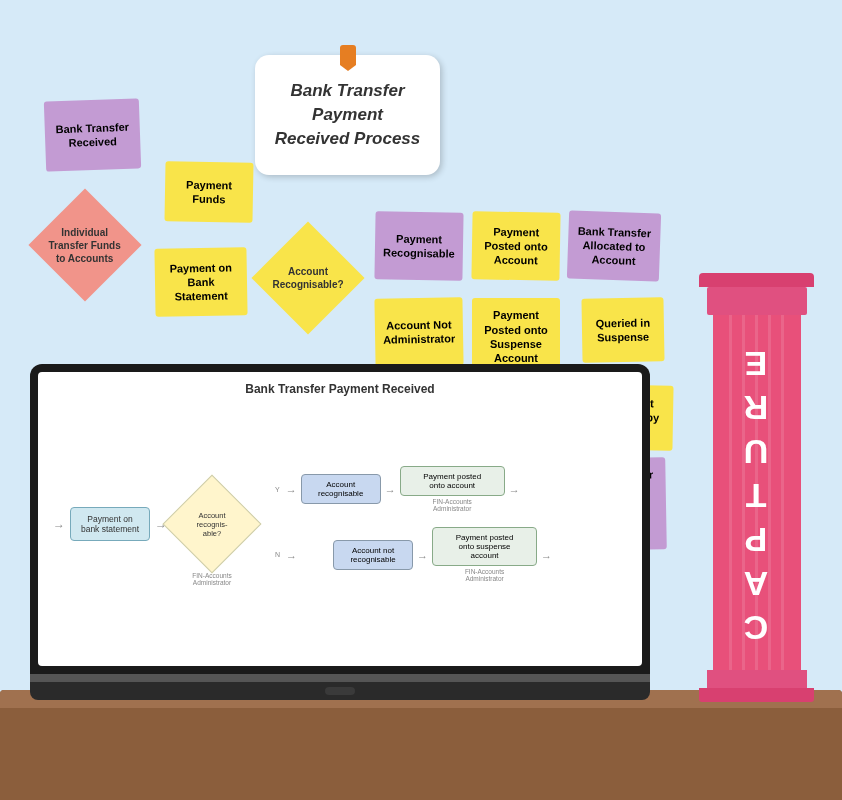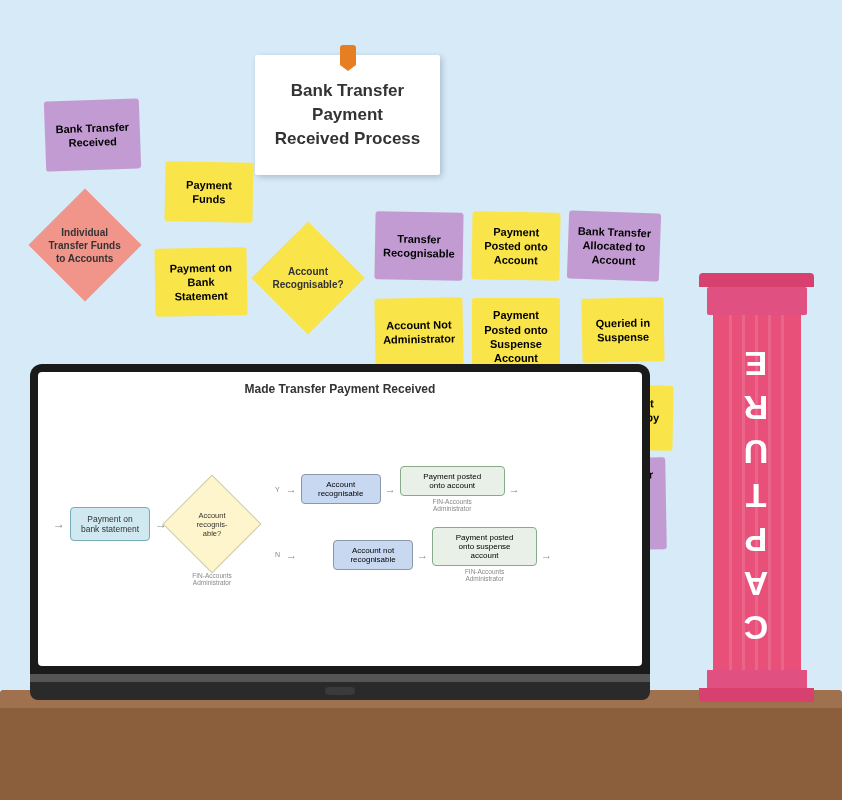--- a/index.html
+++ b/index.html
@@ -209,21 +209,21 @@
 <body>
 
 <div class="desk">
   <div class="desk-top"></div>
 </div>
 
 <div class="sticky sticky-purple" style="left:45px; top:100px; width:95px; height:70px; border-radius:3px; transform:rotate(-2deg);">
   <span>Bank Transfer Received</span>
 </div>
 
-<div class="sticky sticky-white" style="left:255px; top:55px; width:185px; height:120px; border-radius:2px; position:absolute; display:flex; flex-direction:column; align-items:center; justify-content:center;">
+<div class="sticky sticky-white" style="left:255px; top:55px; width:185px; height:120px; border-radius:14px; position:absolute; display:flex; flex-direction:column; align-items:center; justify-content:center;font-style:italic;">
   <div class="pin"></div>
   <span style="font-size:17px; font-weight:bold; text-align:center; line-height:1.4; color:#333;">Bank Transfer Payment<br>Received Process</span>
 </div>
 
 <div class="sticky sticky-yellow" style="left:165px; top:162px; width:88px; height:60px; border-radius:3px; transform:rotate(1deg);">
   <span>Payment Funds</span>
 </div>
 
 <div class="diamond-wrapper" style="left:30px; top:190px; width:110px; height:110px;">
   <div class="diamond" style="background:#f1948a; position:relative;">
@@ -235,21 +235,21 @@
   <span>Payment on Bank Statement</span>
 </div>
 
 <div class="diamond-wrapper" style="left:258px; top:228px; width:100px; height:100px;">
   <div class="diamond" style="background:#f9e44a; position:relative;">
     <span class="diamond-text" style="font-size:10px; color:#333;">Account Recognisable?</span>
   </div>
 </div>
 
 <div class="sticky sticky-purple" style="left:375px; top:212px; width:88px; height:68px; border-radius:3px; transform:rotate(1deg);">
-  <span>Transfer Recognisable</span>
+  <span>Payment Recognisable</span>
 </div>
 
 <div class="sticky sticky-yellow" style="left:375px; top:298px; width:88px; height:68px; border-radius:3px; transform:rotate(-1deg);">
   <span>Account Not Administrator</span>
 </div>
 
 <div class="sticky sticky-yellow" style="left:472px; top:212px; width:88px; height:68px; border-radius:3px; transform:rotate(1deg);">
   <span>Payment Posted onto Account</span>
 </div>
 
@@ -270,21 +270,21 @@
 </div>
 
 <div class="sticky sticky-purple" style="left:568px; top:458px; width:98px; height:92px; border-radius:3px; transform:rotate(-1deg);">
   <span>Bank Transfer Payment Allocated to Suspense Account</span>
 </div>
 
 <div class="laptop">
   <div class="laptop-screen">
     <div class="laptop-screen-inner">
 
-      <div class="flow-title">Made Transfer Payment Received</div>
+      <div class="flow-title">Bank Transfer Payment Received</div>
 
       <div style="display:flex; align-items:center; padding:5px 5px; height:240px; gap:5px;">
 
 
         <div style="font-size:12px; color:#888;">→</div>
 
         <div style="display:flex; flex-direction:column; align-items:center; flex-shrink:0;">
           <div class="flow-rect" style="width:80px; font-size:8.5px;">
             Payment on<br>bank statement
           </div>

